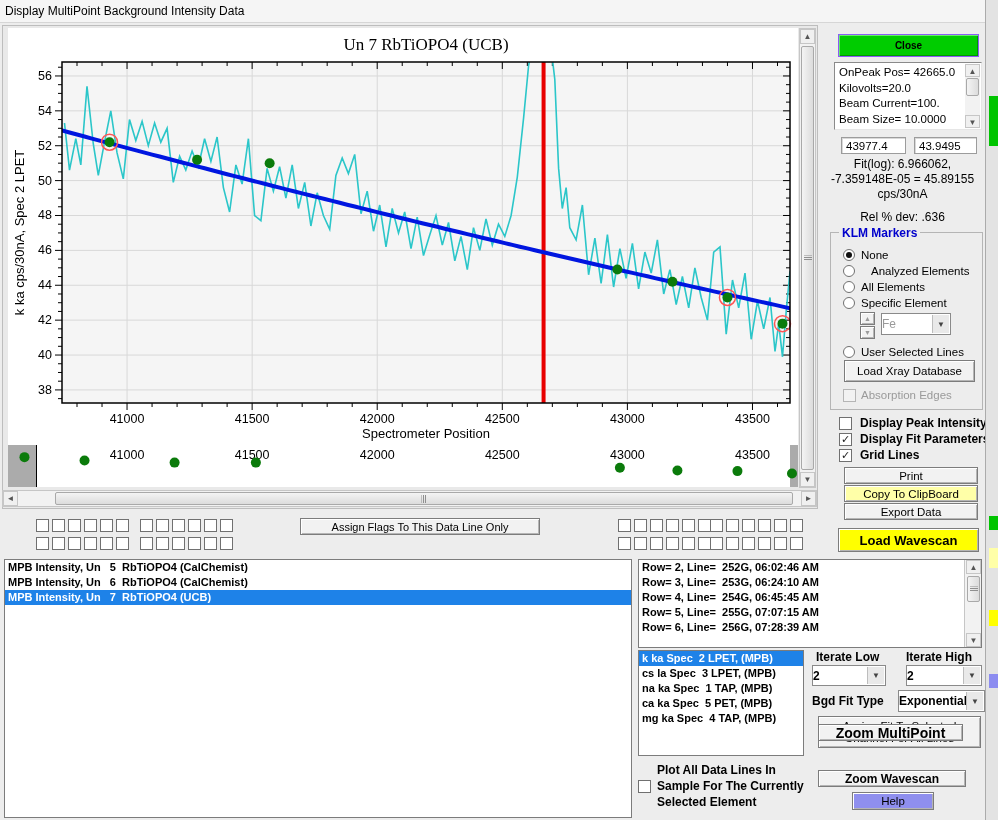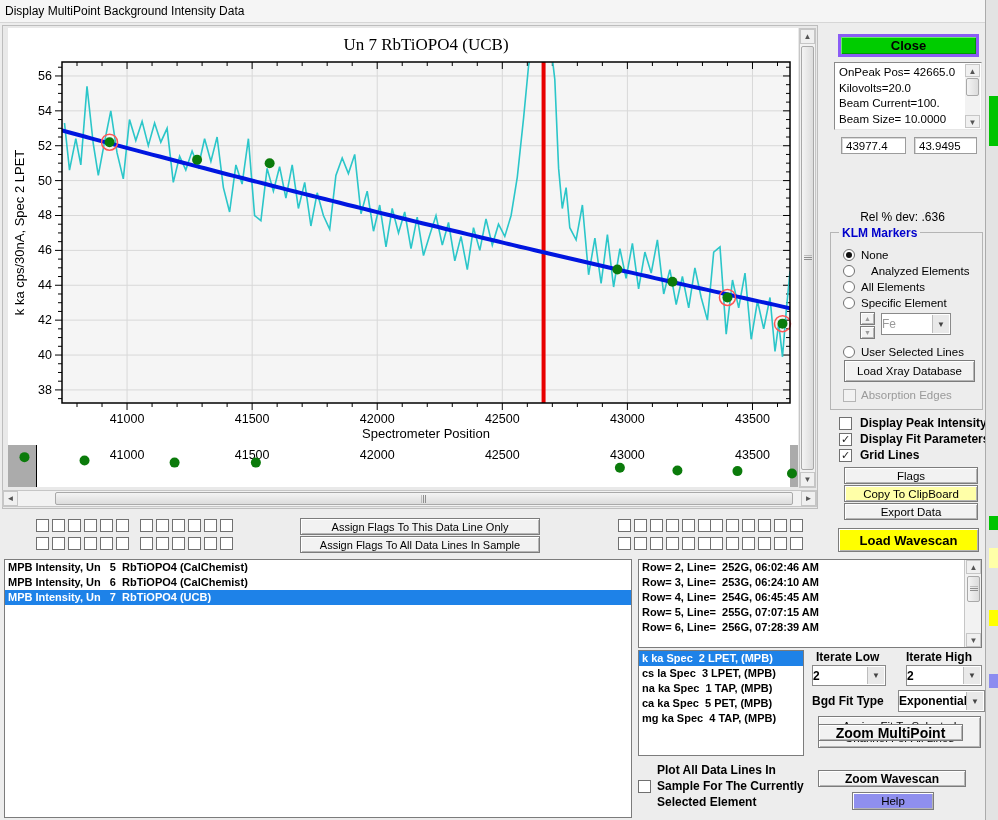--- a/index.html
+++ b/index.html
@@ -277,37 +277,40 @@
   </div>
 
   <div class="sb" style="left:2px;top:490px;width:815px;height:17px;">
     <div class="sb-btn" style="left:0;top:0;width:15px;height:15px;">◄</div>
     <div class="thumb h" style="left:52px;top:1px;width:738px;height:13px;">
         <div class="grip h"></div>
       </div>
     <div class="sb-btn" style="right:0;top:0;width:15px;height:15px;">►</div>
   </div>
 
-  <div class="btn" style="left:838px;top:34px;width:141px;height:23px;background:#00cc00;font-weight:bold;font-size:13px;border:3px solid #8b5cf6;box-shadow:inset 1px 1px 0 #66ee66,inset -1px -1px 0 #009900;">Close</div>
+  <div class="btn" style="left:838px;top:34px;width:141px;height:23px;background:#00cc00;font-weight:bold;font-size:10px;border:1px solid #8b5cf6;box-shadow:inset 1px 1px 0 #66ee66,inset -1px -1px 0 #009900;">Close</div>
 
   <div class="sunken" style="position:absolute;left:834px;top:62px;width:148px;height:68px;">
     <div style="position:absolute;left:4px;top:2px;right:18px;bottom:2px;font-size:11.5px;line-height:15.5px;white-space:pre-line;overflow:hidden;">OnPeak Pos= 42665.0
 Kilovolts=20.0
 Beam Current=100.
 Beam Size= 10.0000</div>
     <div class="sb" style="right:1px;top:1px;width:15px;height:64px;border:none;">
       <div class="sb-btn" style="left:0;top:0;width:15px;height:13px;">▲</div>
       <div class="thumb" style="left:1px;top:14px;width:13px;height:18px;"></div>
       <div class="sb-btn" style="left:0;bottom:0;width:15px;height:13px;">▼</div>
     </div>
   </div>
 
   <div class="etched" style="position:absolute;left:841px;top:137px;width:65px;height:17px;font-size:11.5px;padding:2px 0 0 4px;">43977.4</div>
   <div class="etched" style="position:absolute;left:914px;top:137px;width:63px;height:17px;font-size:11.5px;padding:2px 0 0 4px;">43.9495</div>
 
+  <div style="position:absolute;left:820px;top:157px;width:165px;text-align:center;font-size:12px;line-height:15px;white-space:pre-line;">Fit(log): 6.966062,
+-7.359148E-05 = 45.89155
+cps/30nA</div>
   <div style="position:absolute;left:820px;top:210px;width:165px;text-align:center;font-size:12px;">Rel % dev: .636</div>
 
   <div style="position:absolute;left:830px;top:232px;width:153px;height:178px;border:1px solid #b5b5b5;box-sizing:border-box;"></div>
   <div style="position:absolute;left:839px;top:226px;background:#ededed;padding:0 3px;font-size:12px;font-weight:bold;color:#0000cc;">KLM Markers</div>
   <div id="klm-radios">
       <div class="radio sel" style="position: absolute; left: 843px; top: 249px;"></div>
       <div class="lbl" style="left: 861px; top: 249px;">None</div>
       <div class="radio" style="position: absolute; left: 843px; top: 265px;"></div>
       <div class="lbl" style="left: 861px; top: 265px; margin-left: 10px;">Analyzed Elements</div>
       <div class="radio" style="position: absolute; left: 843px; top: 281px;"></div>
@@ -330,21 +333,21 @@
 
   <div id="display-checkboxes">
       <div class="cb" style="position: absolute; left: 839px; top: 417px;"></div>
       <div class="blbl" style="left: 860px; top: 416px;">Display Peak Intensity</div>
       <div class="cb" style="position: absolute; left: 839px; top: 433px;">✓</div>
       <div class="blbl" style="left: 860px; top: 432px;">Display Fit Parameters</div>
       <div class="cb" style="position: absolute; left: 839px; top: 449px;">✓</div>
       <div class="blbl" style="left: 860px; top: 448px;">Grid Lines</div>
     </div>
 
-  <div class="btn" style="left:844px;top:467px;width:134px;height:17px;">Flags</div>
+  <div class="btn" style="left:844px;top:467px;width:134px;height:17px;">Print</div>
   <div class="btn" style="left:844px;top:485px;width:134px;height:17px;background:#ffffa8;">Copy To ClipBoard</div>
   <div class="btn" style="left:844px;top:503px;width:134px;height:17px;">Export Data</div>
   <div class="btn" style="left:838px;top:528px;width:141px;height:24px;background:#ffff00;font-weight:bold;font-size:13px;">Load Wavescan</div>
 
   <div class="grid-group" style="left:36px;top:519px;" id="grid1">
       <div class="grid-row">
         <div class="cb"></div>
         <div class="cb"></div>
         <div class="cb"></div>
         <div class="cb"></div>
@@ -409,21 +412,20 @@
         <div class="cb"></div>
         <div class="cb"></div>
         <div class="cb"></div>
         <div class="cb"></div>
         <div class="cb"></div>
         <div class="cb"></div>
       </div>
     </div>
 
   <div class="btn" style="left:300px;top:518px;width:240px;height:17px;font-size:11px;">Assign Flags To This Data Line Only</div>
-  <div class="btn" style="left:300px;top:536px;width:240px;height:17px;font-size:11px;">Assign Flags To All Data Lines In Sample</div>
 
   <div class="listbox" style="left:4px;top:559px;width:628px;height:259px;" id="sample-list">
       <div class="li">MPB Intensity, Un   5  RbTiOPO4 (CalChemist)</div>
       <div class="li">MPB Intensity, Un   6  RbTiOPO4 (CalChemist)</div>
       <div class="li sel">MPB Intensity, Un   7  RbTiOPO4 (UCB)</div>
     </div>
 
   <div class="listbox" style="left:638px;top:559px;width:344px;height:89px;">
     <div id="row-list" style="position:absolute;left:0;top:0;right:17px;bottom:0;">
         <div class="li">Row= 2, Line=  252G, 06:02:46 AM</div>

